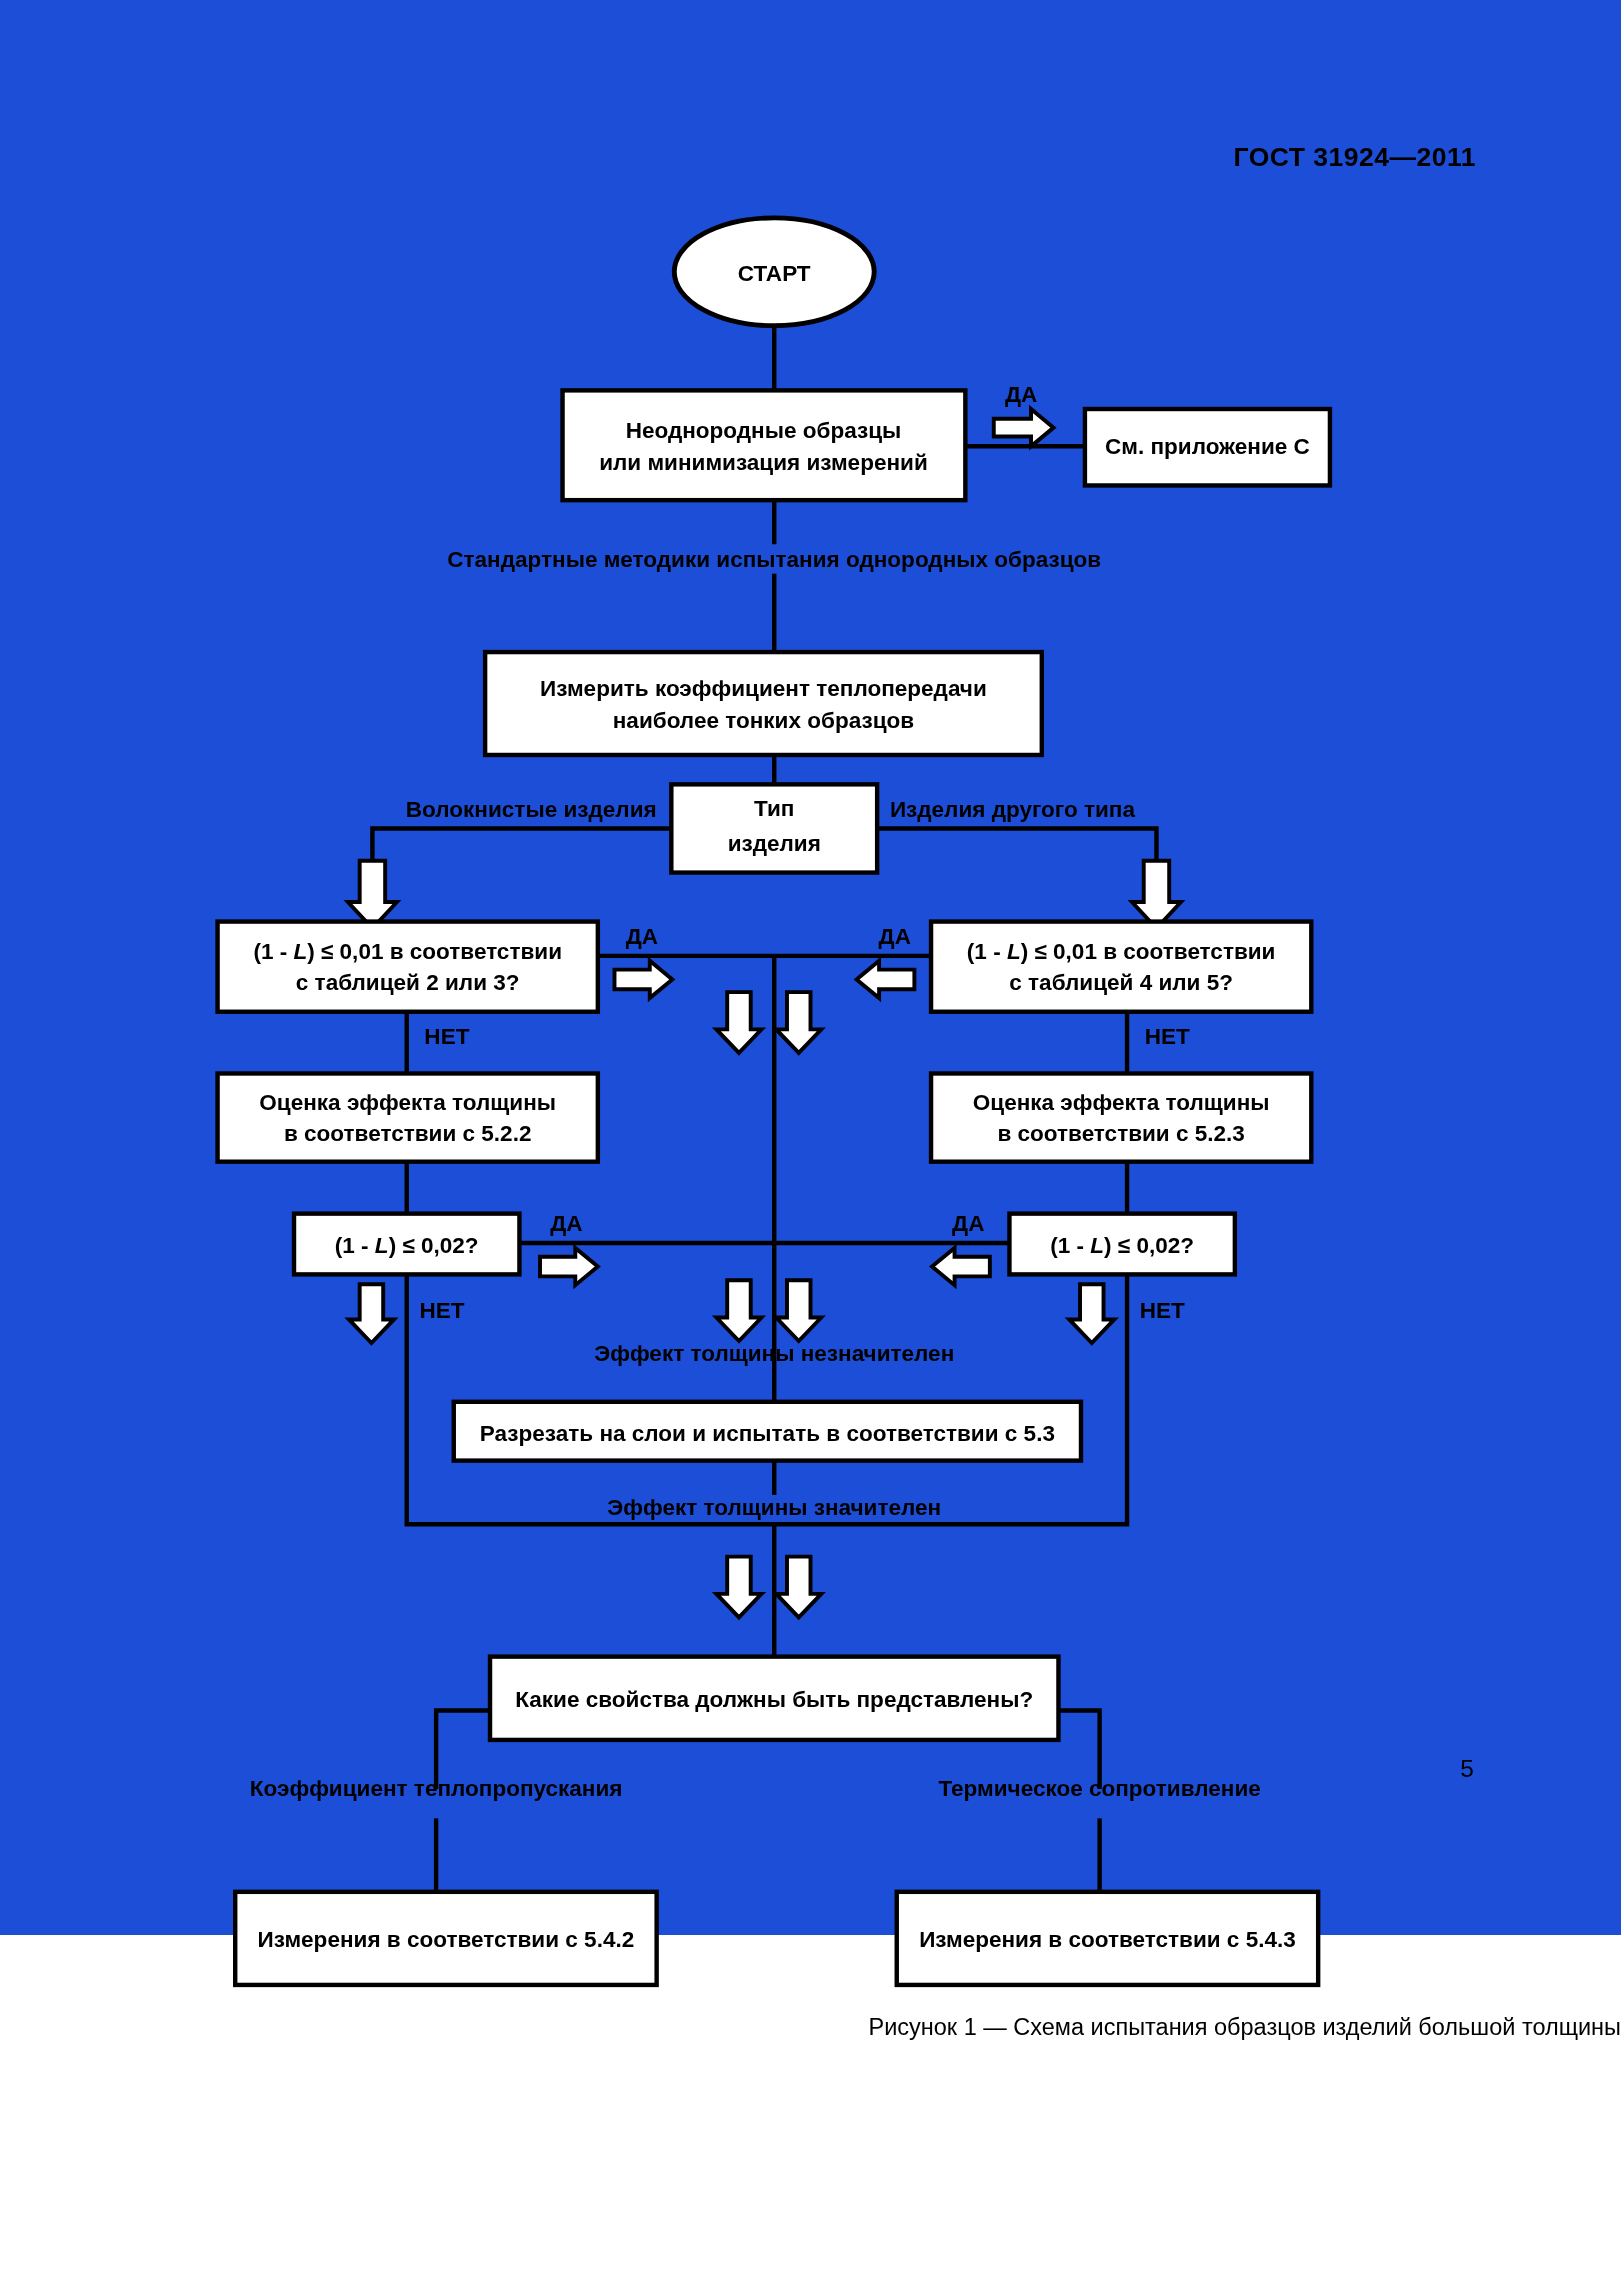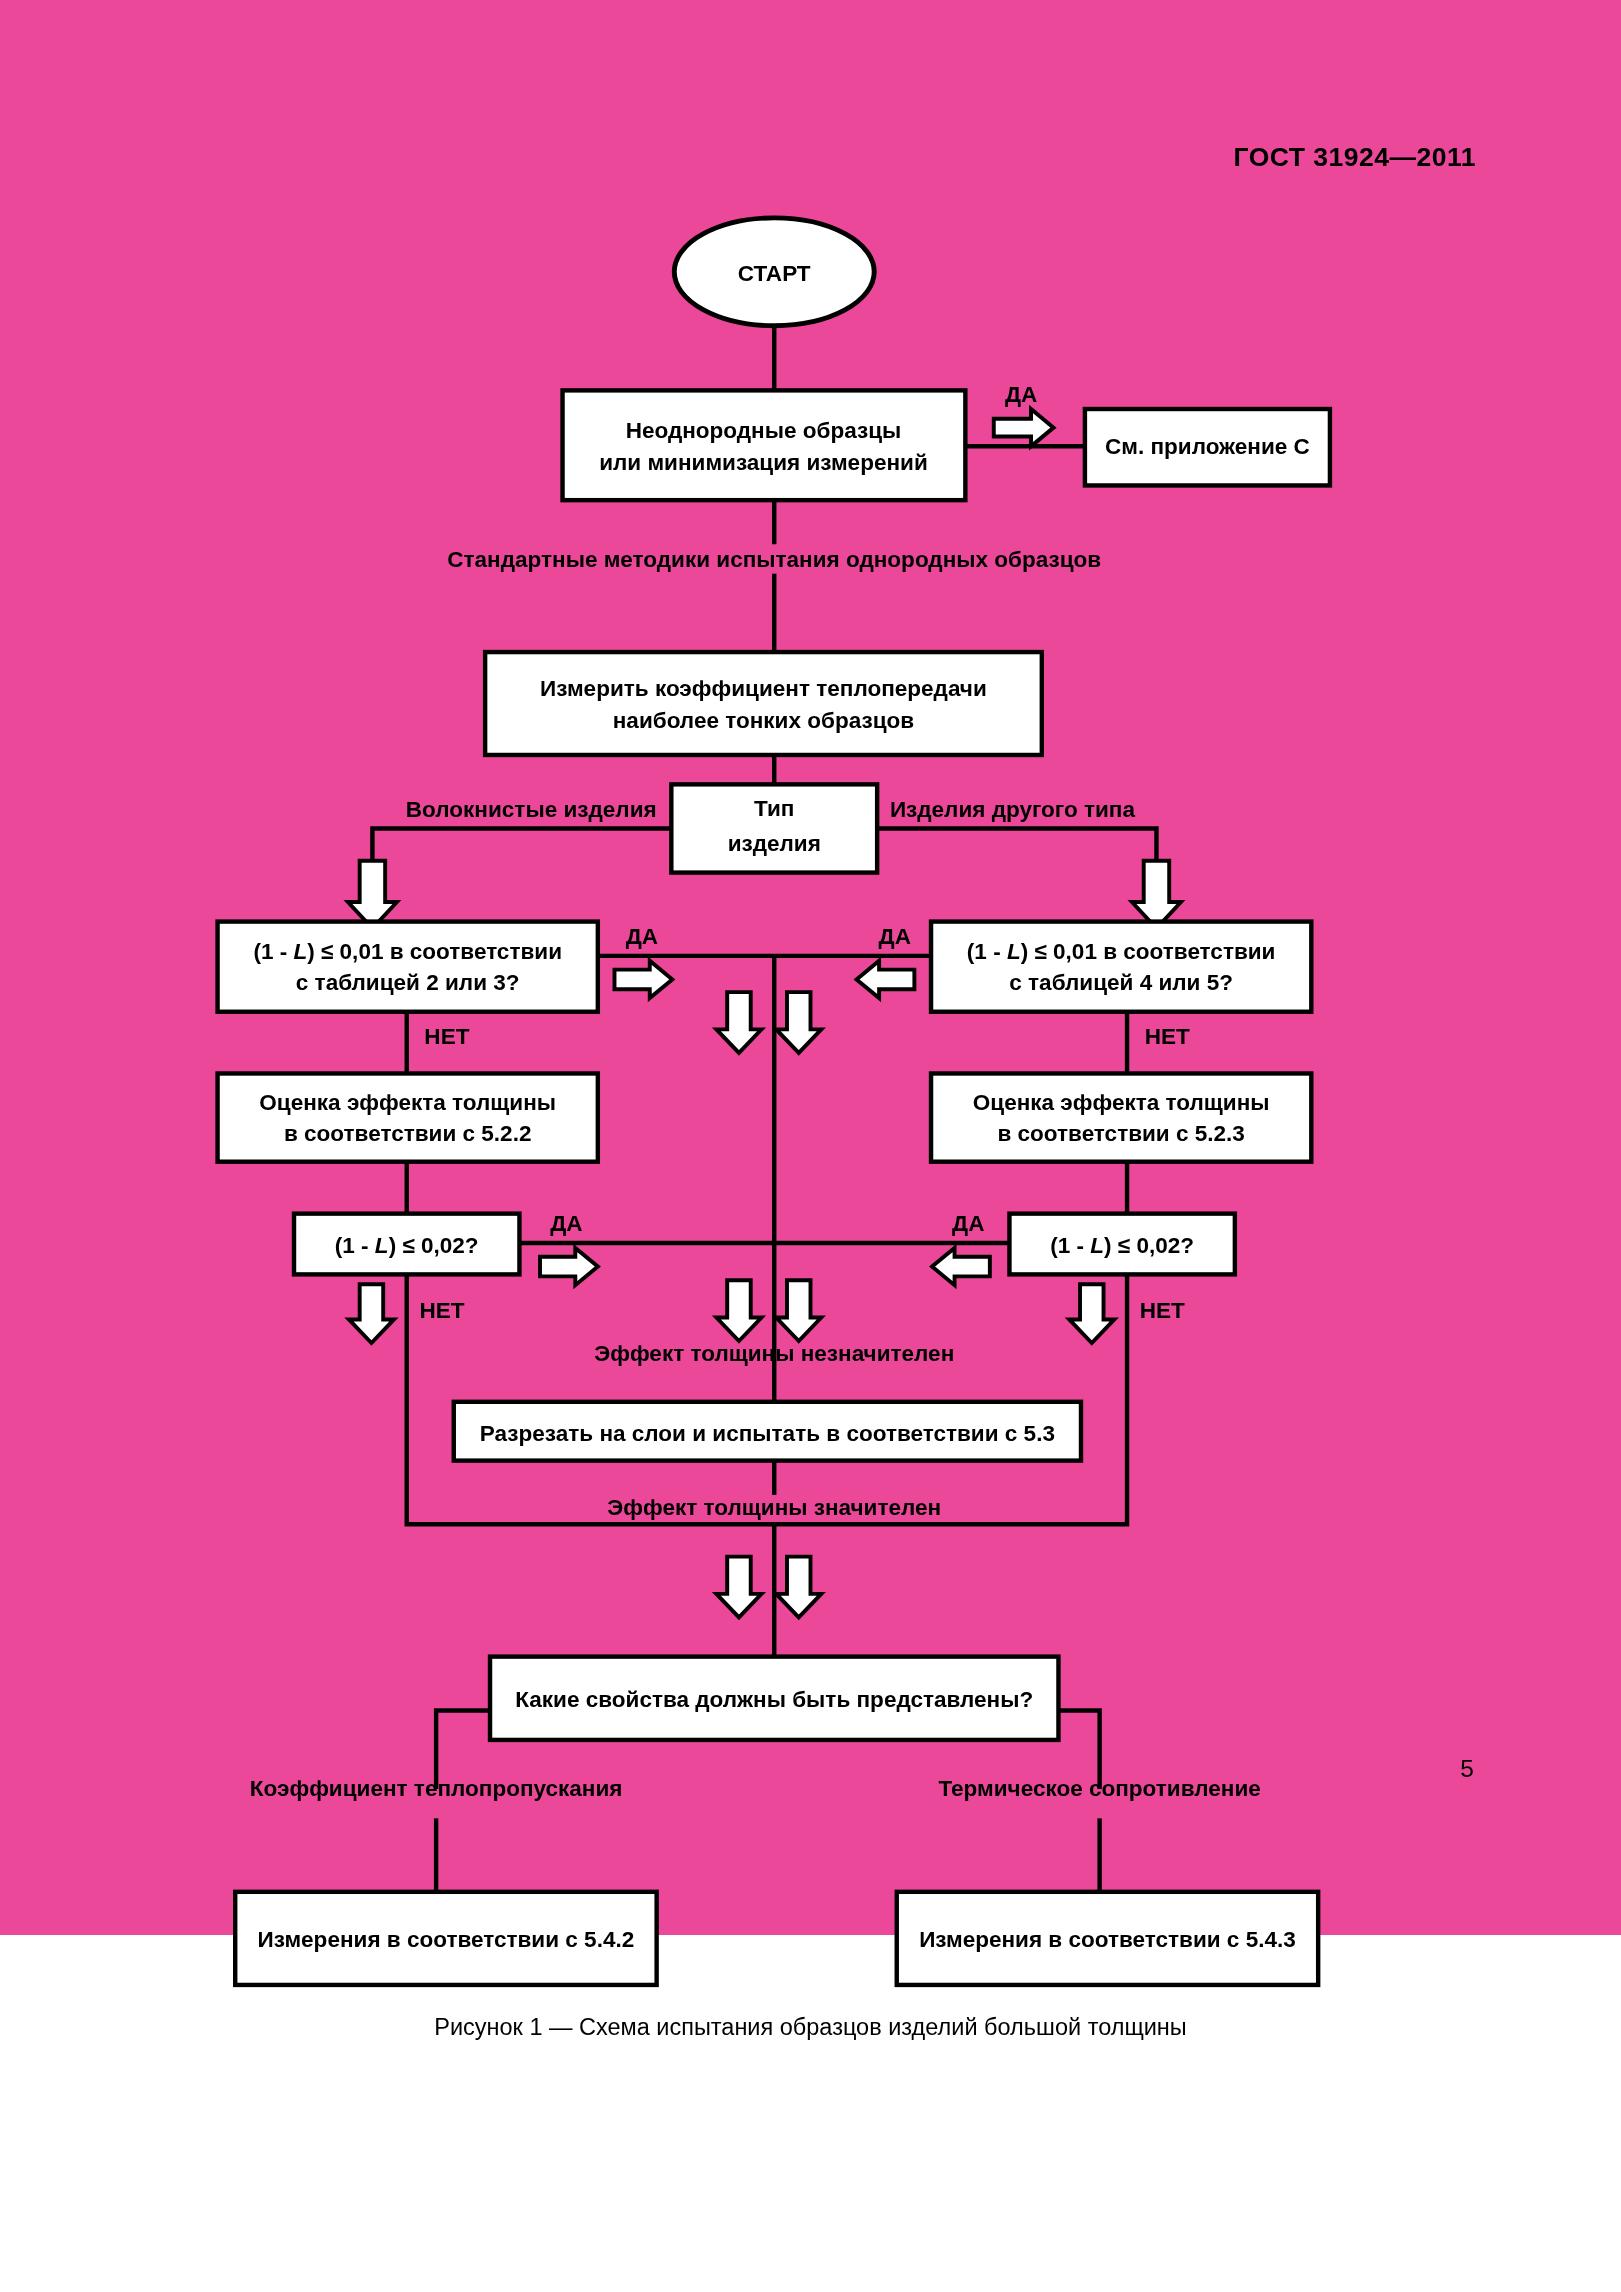--- a/index.html
+++ b/index.html
@@ -12,21 +12,21 @@
     height: 2293px;
     font-family: "Liberation Sans", sans-serif;
     color: #000000;
     position: relative;
     overflow: hidden;
   }
   .page {
     position: relative;
     width: 1621px;
     height: 1935px;
-    background: #ec4899;
+    background: #1d4ed8;
   }
   .doc-header {
     position: absolute;
     top: 142px;
     right: 145px;
     font-size: 26.5px;
     font-weight: bold;
     letter-spacing: 0.5px;
     white-space: nowrap;
   }
@@ -35,21 +35,21 @@
     bottom: 152px;
     right: 147px;
     font-size: 24.5px;
     font-weight: normal;
   }
   .figure-caption {
     position: absolute;
     left: 0;
     right: 0;
     top: 2014px;
-    text-align: center;
+    text-align: right;
     font-size: 23.5px;
     font-weight: normal;
   }
   svg.flow {
     position: absolute;
     left: 0;
     top: 0;
     width: 1621px;
     height: 2293px;
   }

